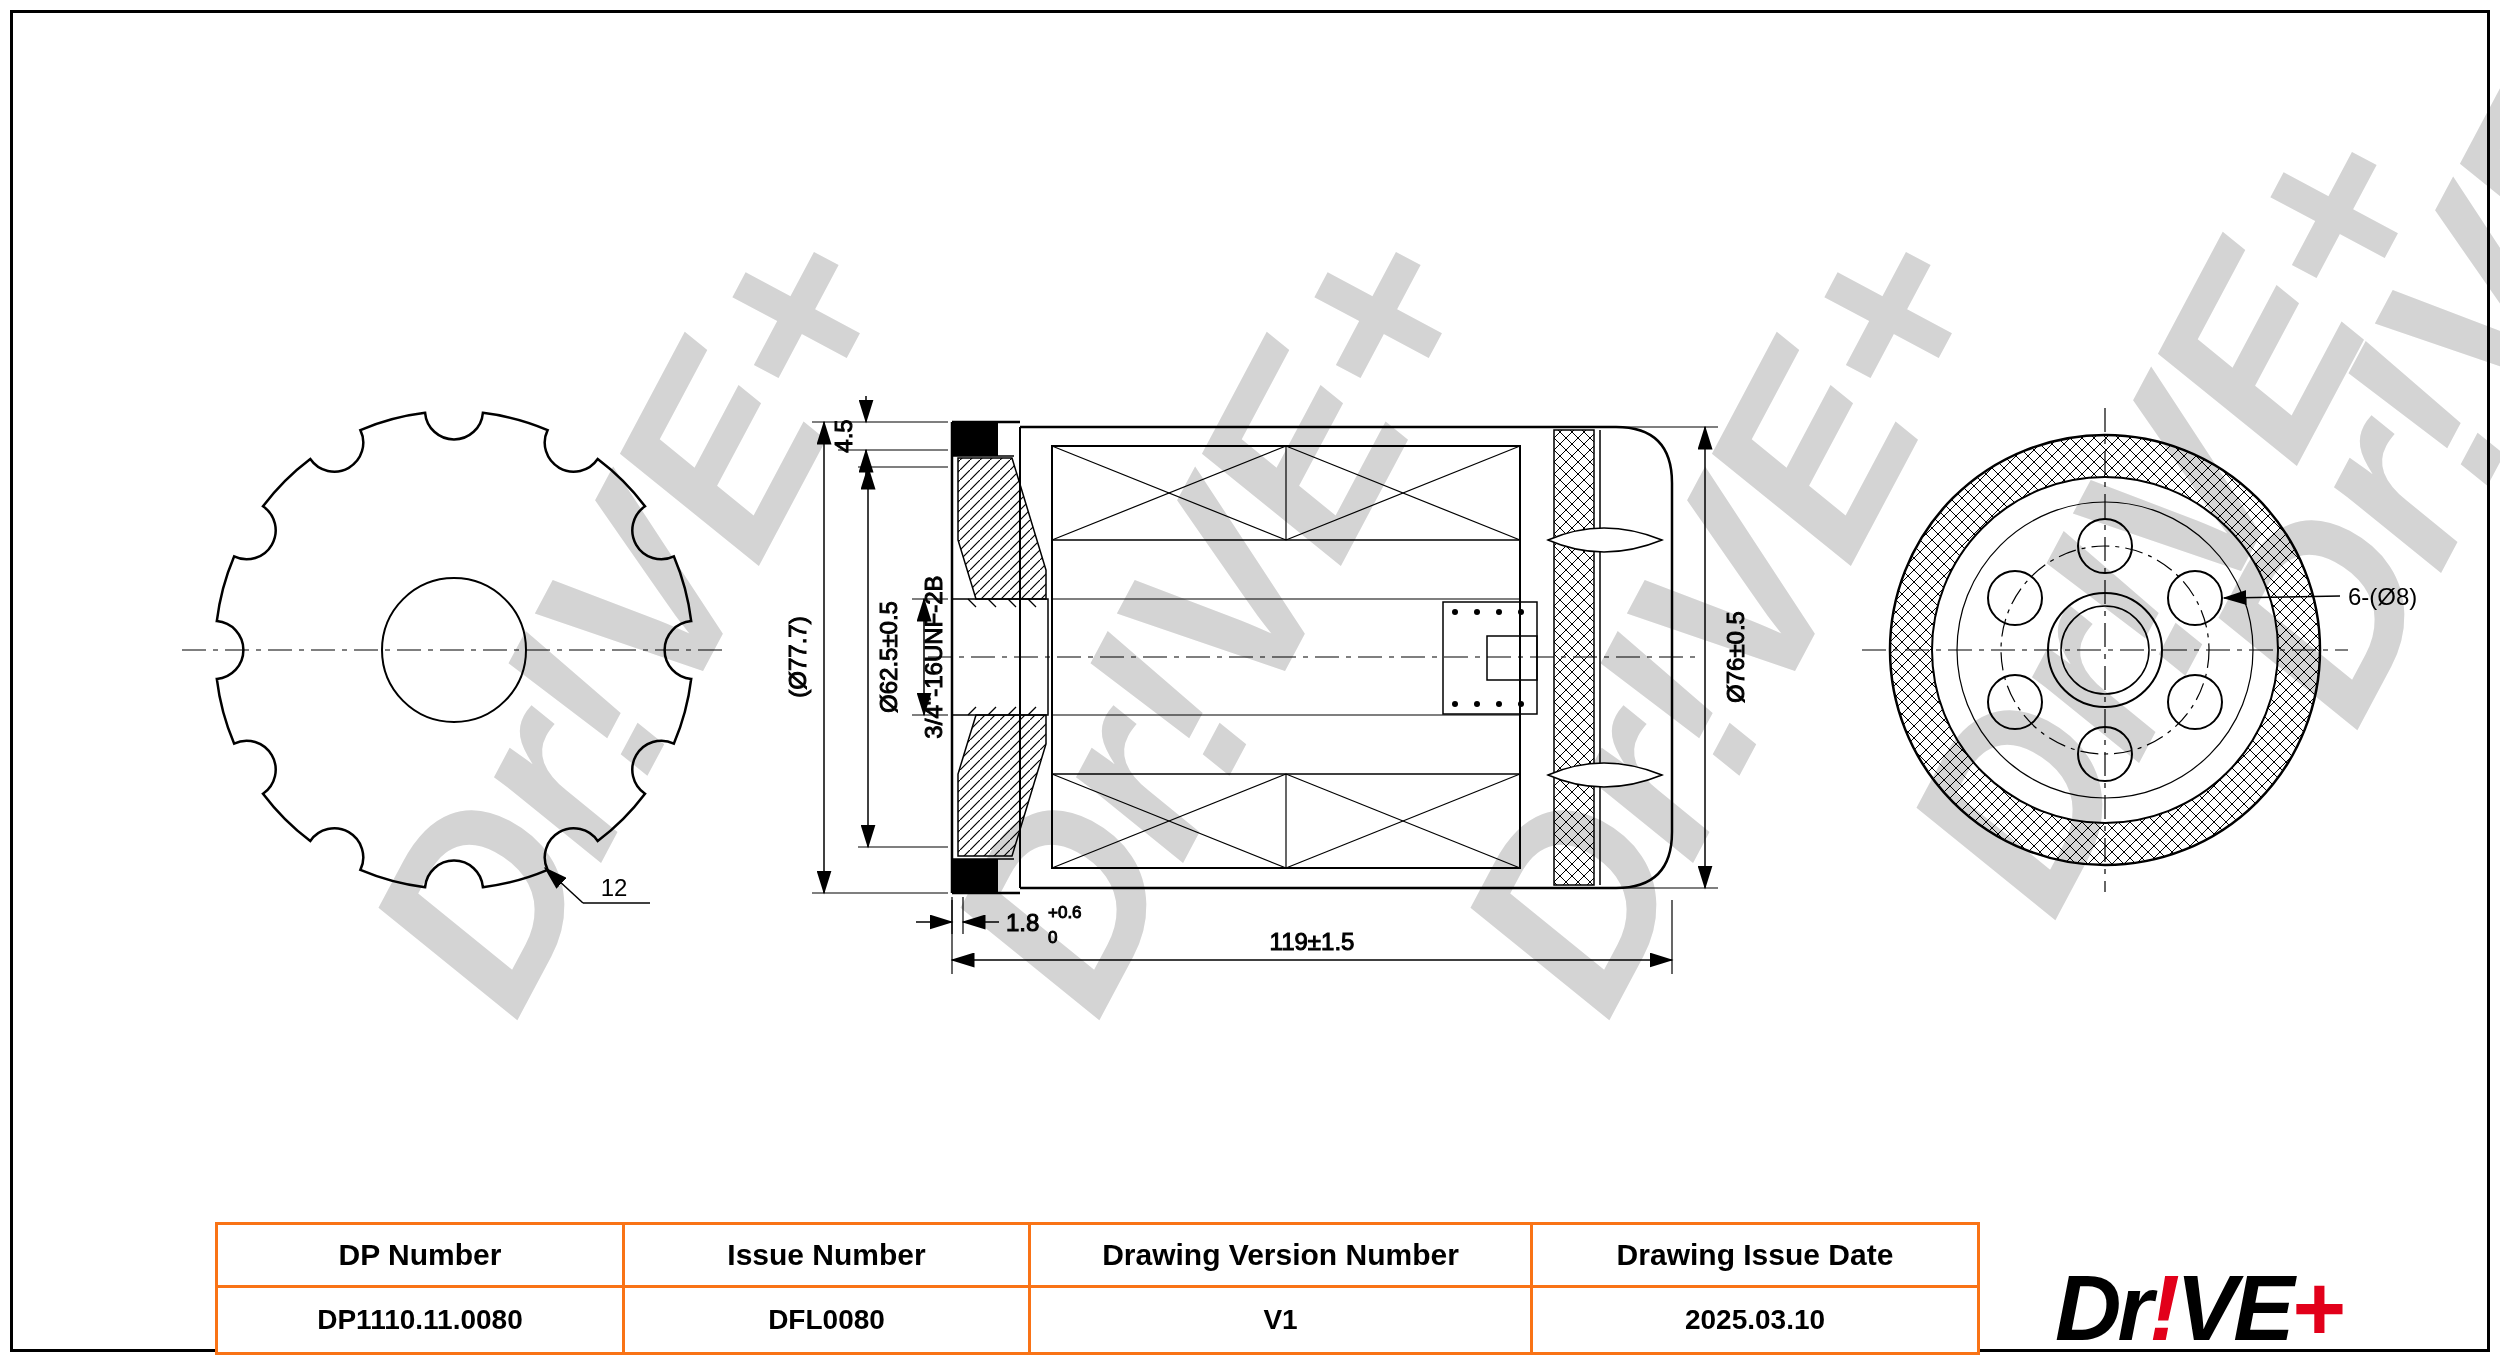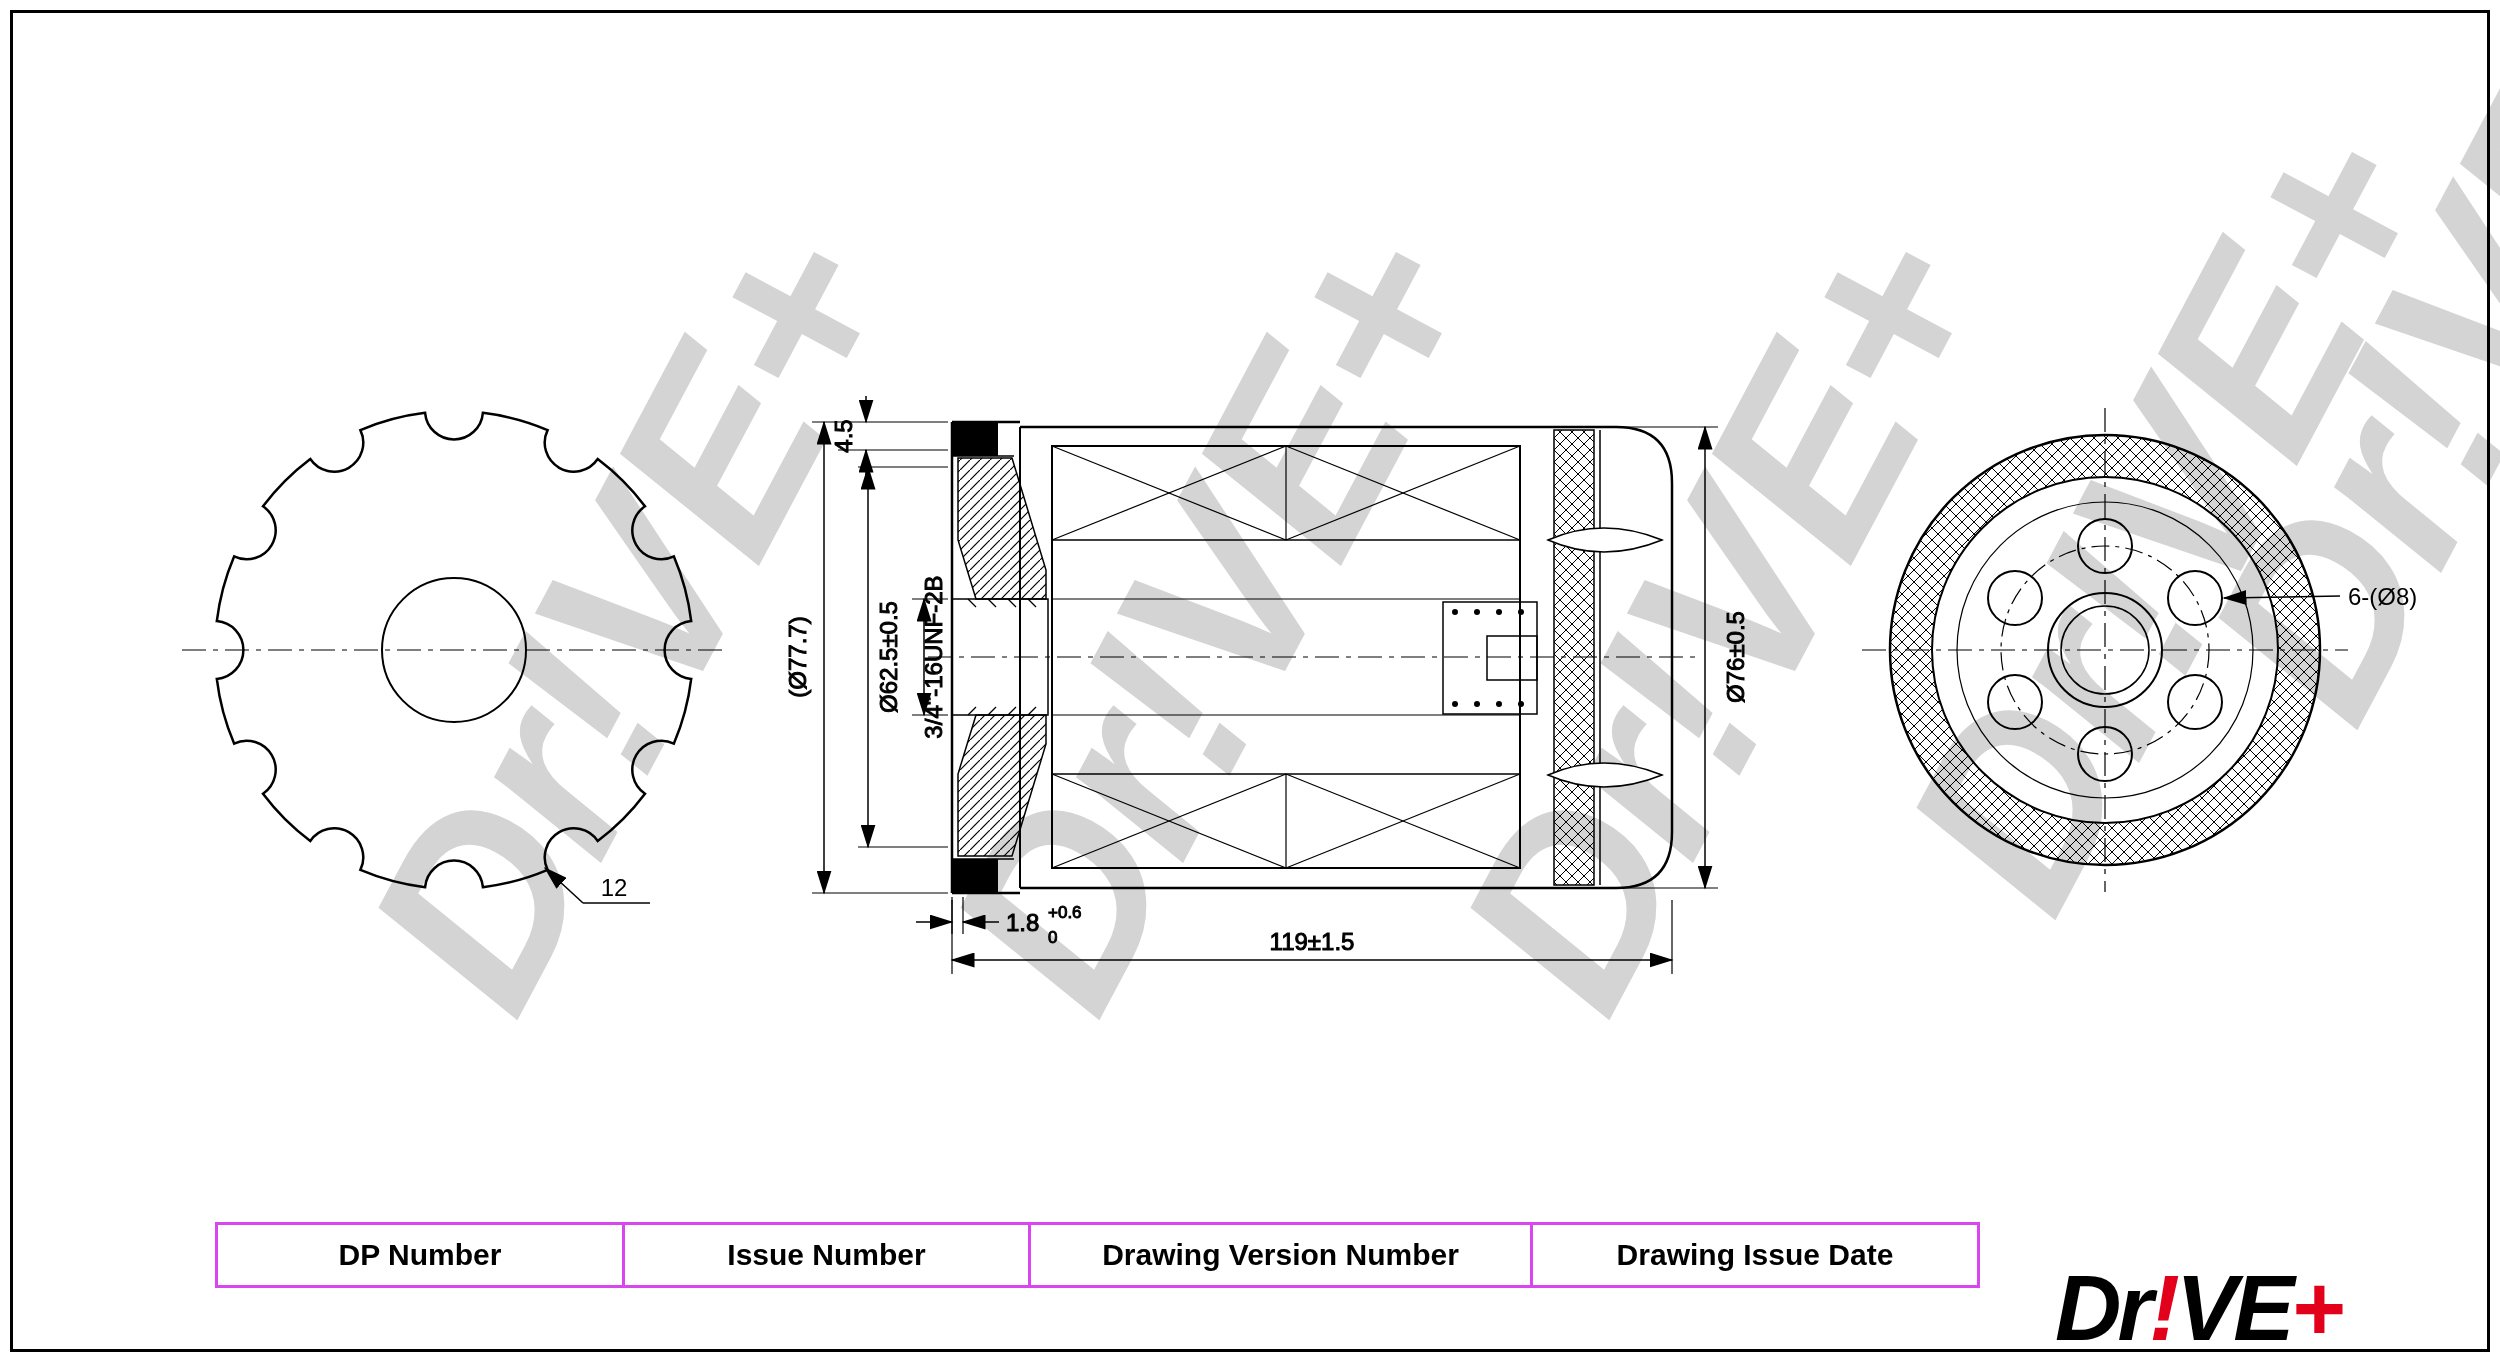--- a/index.html
+++ b/index.html
@@ -9,21 +9,21 @@
   .watermark{position:absolute;z-index:0;font-weight:700;font-style:italic;font-size:255px;
              color:#d4d4d4;white-space:nowrap;letter-spacing:-6px;
              transform:translate(-50%,-50%) rotate(-62deg);}
   svg.drawing{position:absolute;left:0;top:0;z-index:1;}
   svg .ln{stroke:#000;fill:none;}
   svg text{fill:#000;}
   .dim{font-size:24px;font-family:"Liberation Sans",sans-serif;}
   .dimS{font-size:17px;font-family:"Liberation Sans",sans-serif;}
   .titleblock{position:absolute;left:215px;top:1222px;width:1762px;z-index:4;
               border-collapse:collapse;table-layout:fixed;background:#fff;}
-  .titleblock td{border:3px solid #d946ef;text-align:center;vertical-align:middle;
+  .titleblock td{border:3px solid #f97316;text-align:center;vertical-align:middle;
                  font-weight:700;color:#000;}
   .titleblock tr.hdr td{height:58px;font-size:30px;}
   .titleblock tr.val td{height:62px;font-size:28px;}
   .logo{position:absolute;left:2055px;top:1256px;z-index:4;font-size:92px;font-weight:700;
         font-style:italic;letter-spacing:-4px;color:#000;white-space:nowrap;}
   .logo .accent{color:#e2001a;}
 </style>
 </head>
 <body>
 
@@ -211,20 +211,26 @@
         <col style="width:502px">
         <col style="width:447px">
       </colgroup>
     <tbody>
         <tr class="hdr">
       <td>DP Number</td>
       <td>Issue Number</td>
       <td>Drawing Version Number</td>
       <td>Drawing Issue Date</td>
     </tr>
+    <tr class="val">
+      <td>DP1110.11.0080</td>
+      <td>DFL0080</td>
+      <td>V1</td>
+      <td>2025.03.10</td>
+    </tr>
   </tbody>
     </table>
 
   <div class="logo">
     <span>Dr</span><span class="accent">!</span><span>VE</span><span class="accent">+</span>
   </div>
 
   <div class="frame"></div>
 </div>
 

